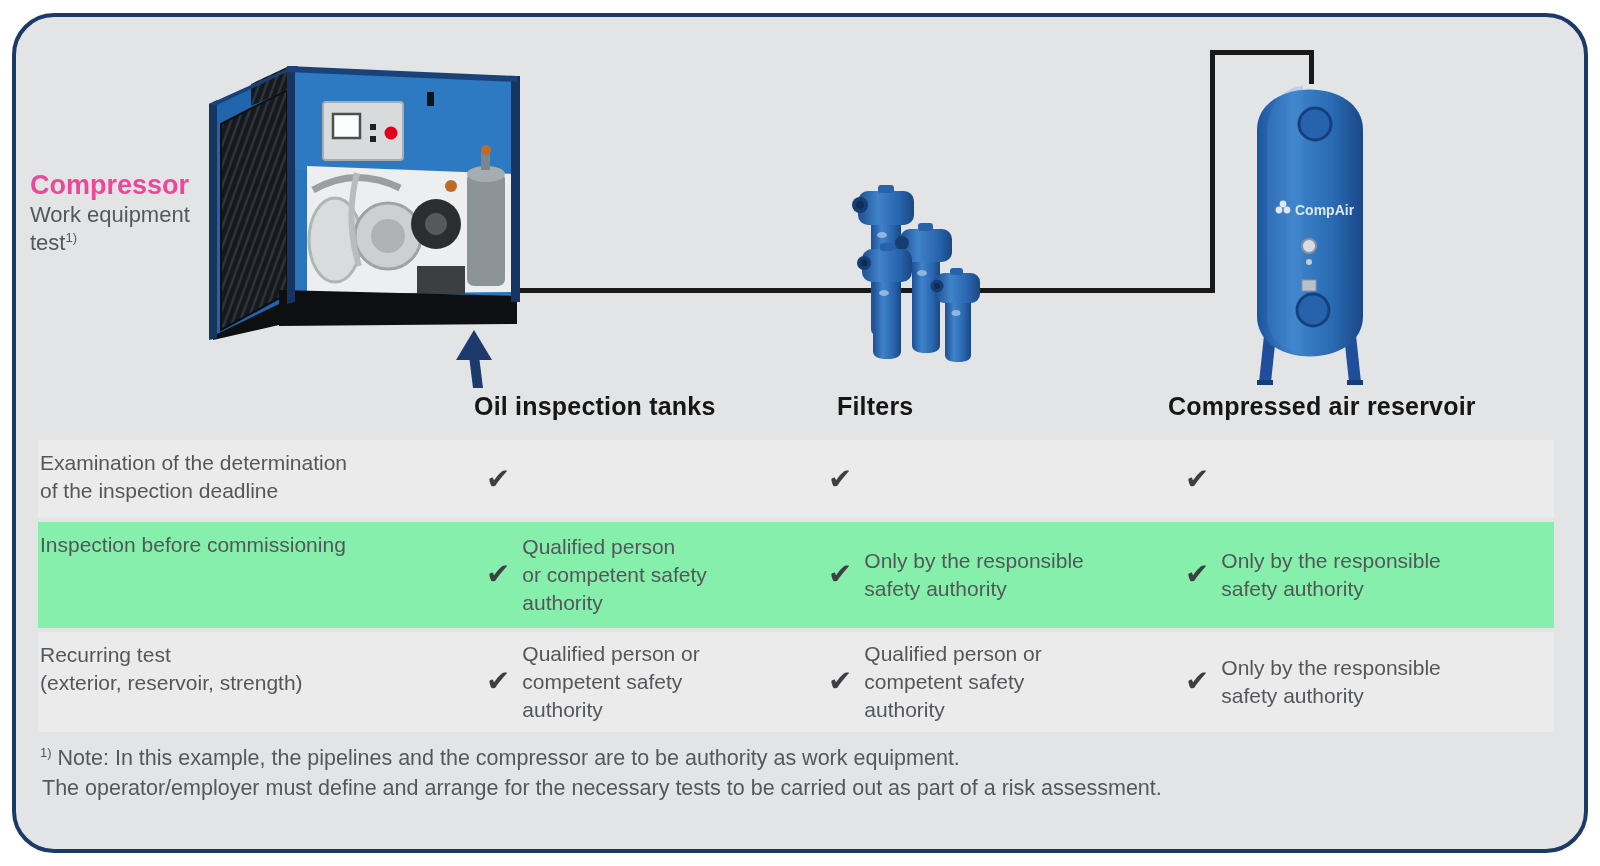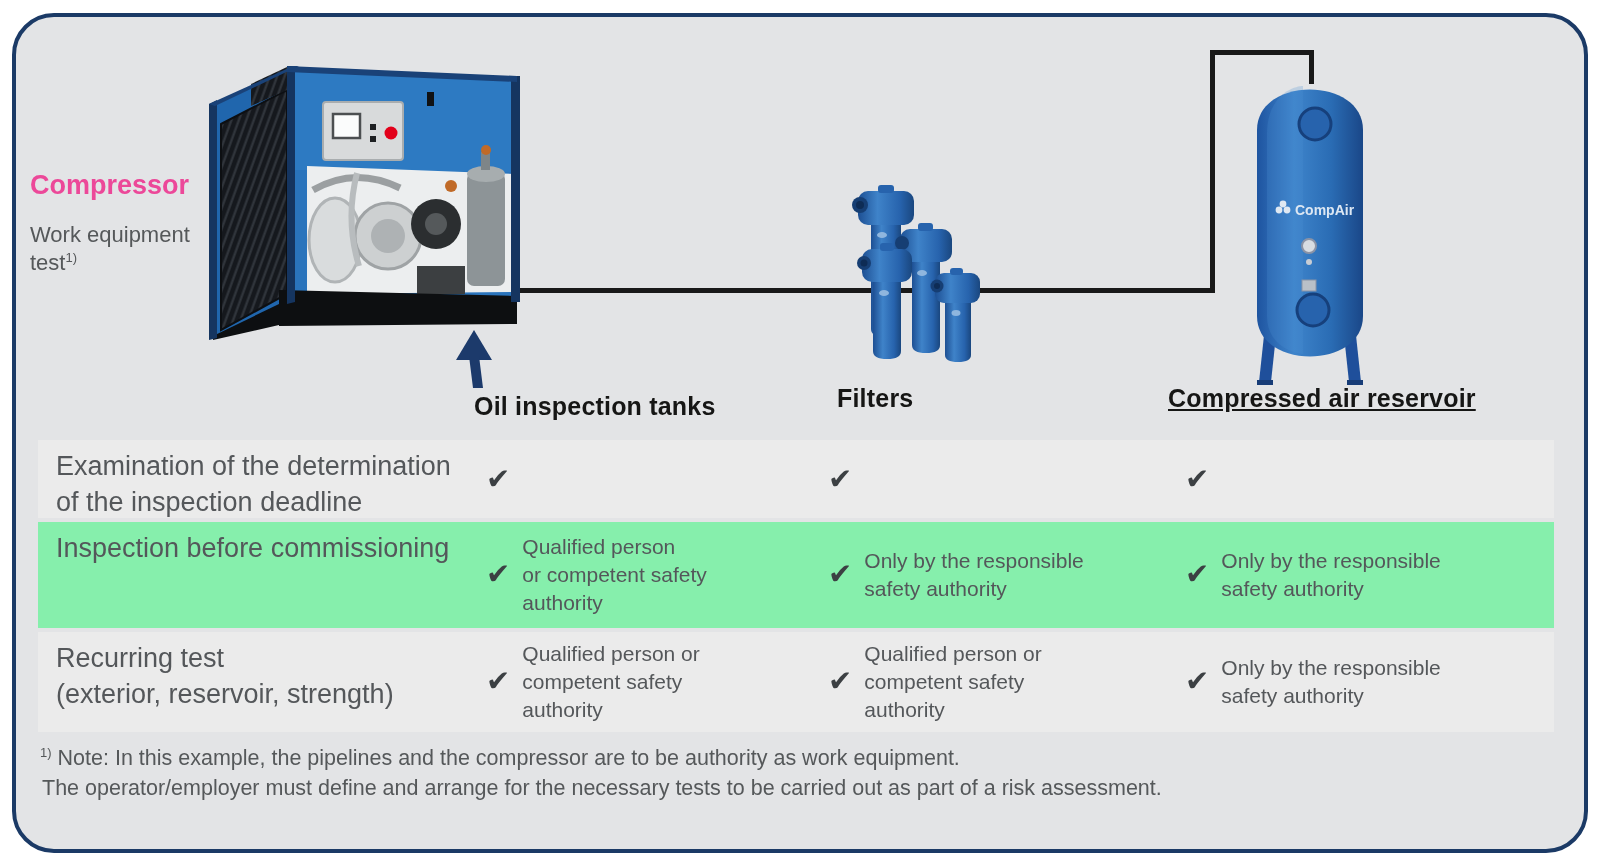--- a/index.html
+++ b/index.html
@@ -4,29 +4,29 @@
 <style>
   html,body{margin:0;padding:0;background:#ffffff;}
   body{width:1600px;height:866px;position:relative;overflow:hidden;
        font-family:"Liberation Sans","DejaVu Sans",sans-serif;}
   .abs{position:absolute;}
   .panel{left:12px;top:13px;width:1568px;height:832px;background:#e3e4e6;
          border:4px solid #1b3a66;border-radius:42px;}
   
   .eq-head{font-weight:bold;font-size:25px;color:#161615;letter-spacing:.2px;}
   .comp-title{font-weight:bold;font-size:27px;color:#ec4899;}
-  .comp-sub{font-size:22px;color:#55585a;line-height:1.25;margin-top:20px;}
+  .comp-sub{font-size:22px;color:#55585a;line-height:1.25;margin-top:0;}
   sup.fn{font-size:13px;color:#55585a;vertical-align:super;line-height:0;}
   
   .pipe{background:#191919;}
   
   .trow{left:38px;width:1516px;}
   .row-light{background:#ebebeb;}
   .row-dark{background:#86efac;}
-  .tlabel{position:absolute;left:18px;top:9px;font-size:27px;color:#54575a;
+  .tlabel{position:absolute;left:2px;top:9px;font-size:21px;color:#54575a;
           line-height:1.33;white-space:pre-line;}
   .tcell{position:absolute;top:50%;transform:translateY(-50%);
          display:flex;align-items:center;gap:12px;}
   .check{font-family:"DejaVu Sans",sans-serif;font-size:29px;font-weight:bold;
          color:#3c4043;line-height:1;}
   .ctext{font-size:21px;color:#54575a;line-height:1.33;white-space:pre-line;}
   .c1{left:448px;} .c2{left:790px;} .c3{left:1147px;}
   
   .note{left:40px;top:744px;width:1500px;font-size:21.5px;color:#55585a;line-height:1.38;}
   .note .nl2{margin-left:2px;}
@@ -163,22 +163,22 @@
 
 <div class="abs" style="left:30px;top:170px;width:180px;">
   <div class="comp-title">Compressor</div>
   <div class="comp-sub">
     <span>Work equipment</span><br>
     <span>test</span><sup class="fn">1)</sup>
   </div>
 </div>
 
 <div class="abs eq-head" style="left:474px;top:392px;">Oil inspection tanks</div>
-<div class="abs eq-head" style="left:837px;top:384px;">Filters</div>
-<div class="abs eq-head" style="left:1168px;top:384px;text-decoration:underline;">Compressed air reservoir</div>
+<div class="abs eq-head" style="left:837px;top:392px;">Filters</div>
+<div class="abs eq-head" style="left:1168px;top:392px;">Compressed air reservoir</div>
 
 <div class="abs trow row-light" style="top:440px;height:78px;">
   <div class="tlabel">Examination of the determination
 of the inspection deadline</div>
   <div class="tcell c1">
     <span class="check">✔</span>
   </div>
   <div class="tcell c2">
     <span class="check">✔</span>
   </div>

